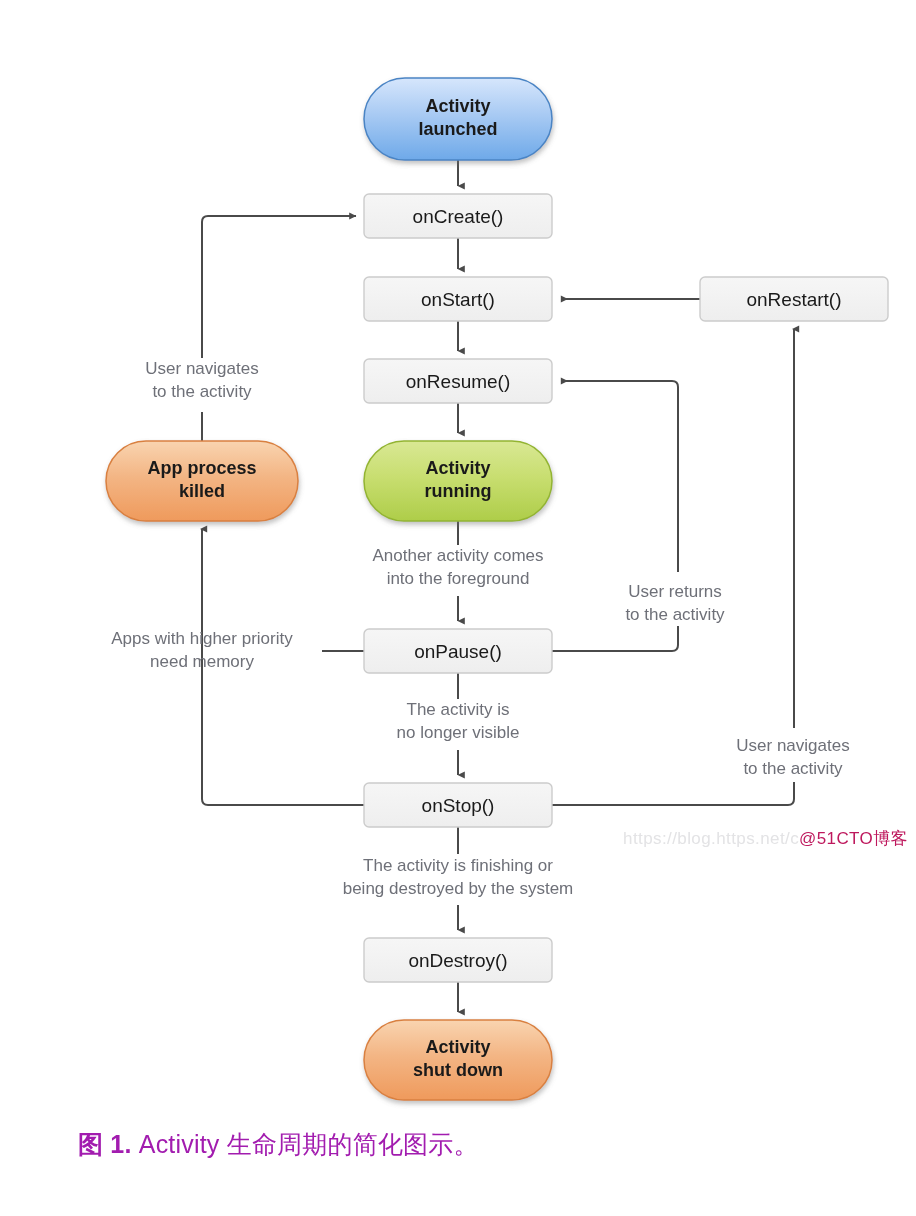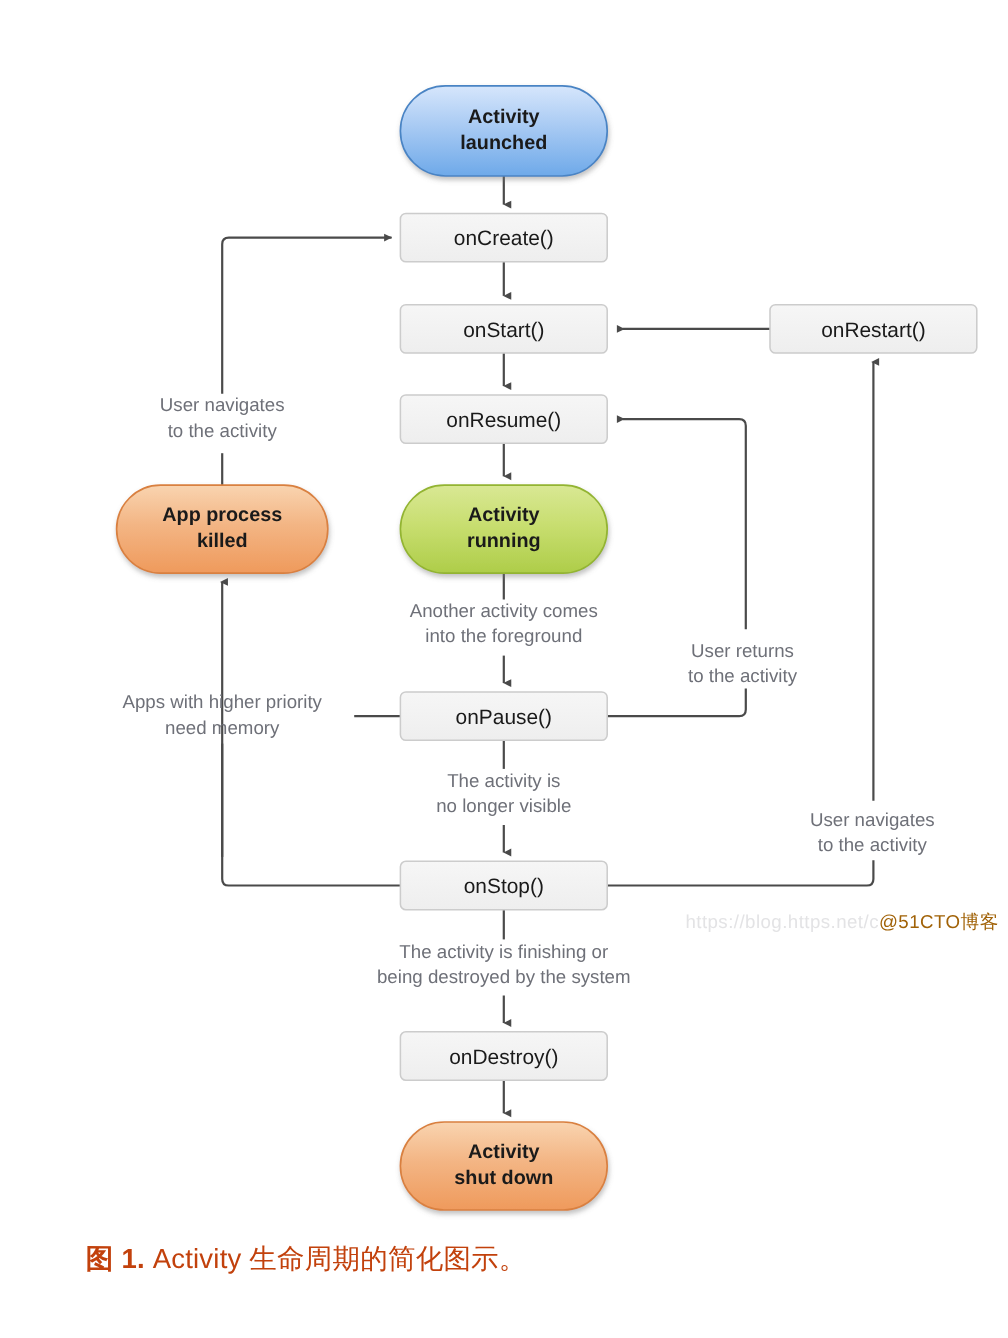--- a/index.html
+++ b/index.html
@@ -45,40 +45,40 @@
     font-family: "Liberation Sans", sans-serif;
     font-size: 17px;
     fill: #6e7078;
   }
   .caption {
     position: absolute;
     left: 78px;
     top: 1128px;
     font-family: "Liberation Sans", sans-serif;
     font-size: 25px;
-    color: #c2410c;
+    color: #a21caf;
     letter-spacing: 0.2px;
     white-space: nowrap;
   }
   .caption .cap-num {
     font-weight: 700;
   }
   .watermark {
     position: absolute;
     right: 8px;
     bottom: 8px;
     font-family: "Liberation Sans", sans-serif;
     font-size: 17px;
     color: #e3e3e5;
     white-space: nowrap;
     letter-spacing: 0.4px;
     user-select: none;
   }
   .watermark .wm-b {
-    color: #a16207;
+    color: #be185d;
   }
 </style>
 </head>
 <body>
 
 <div id="diagram-root">
 
   <svg id="flow" viewBox="0 0 916 1216">
     <defs>
       <linearGradient id="gradBlue" x1="0" y1="0" x2="0" y2="1">

